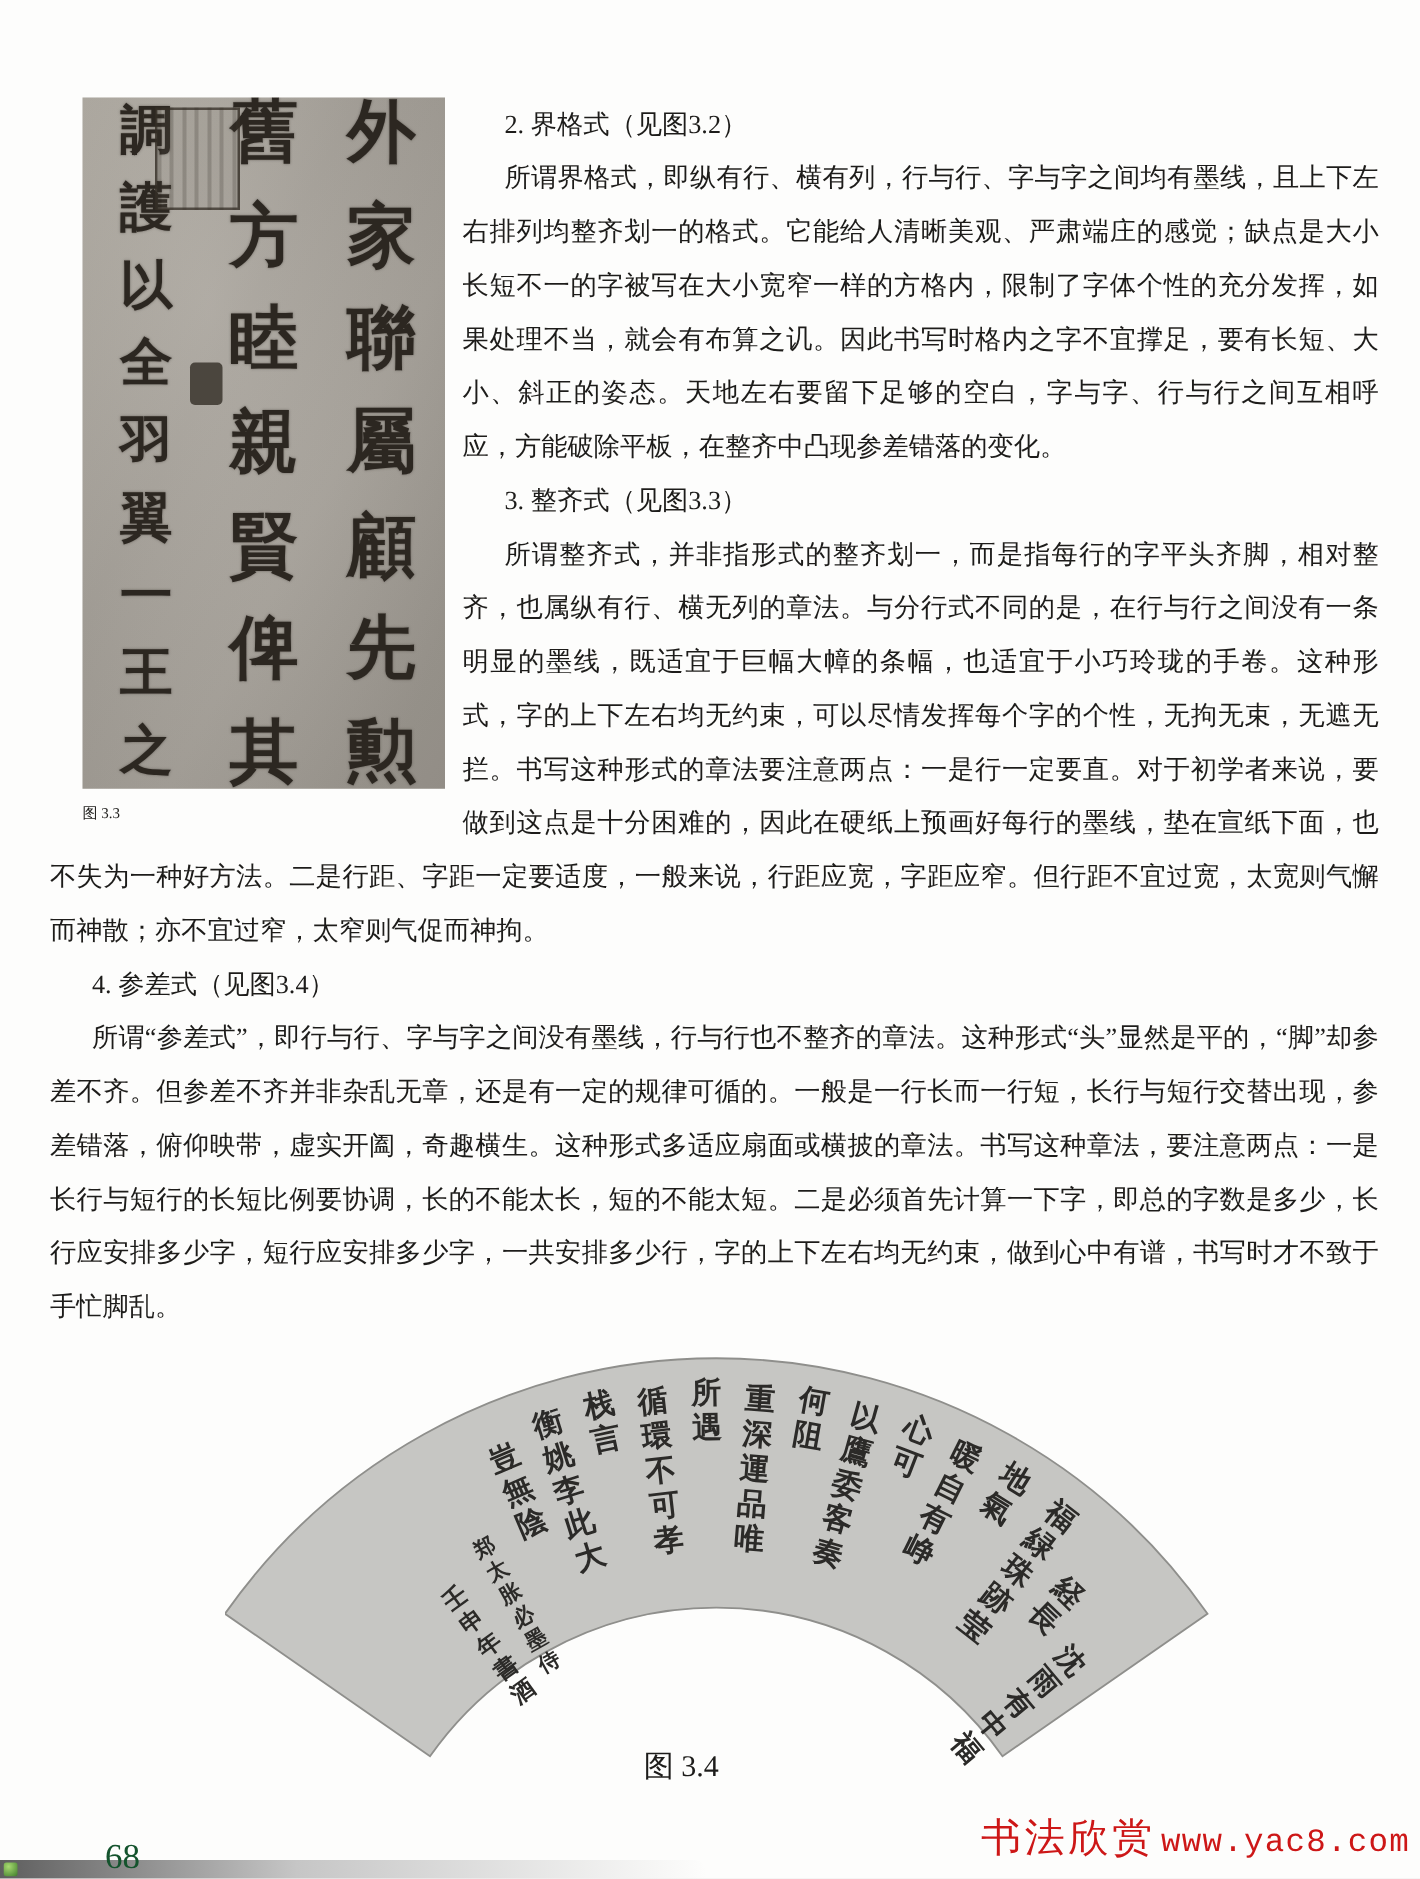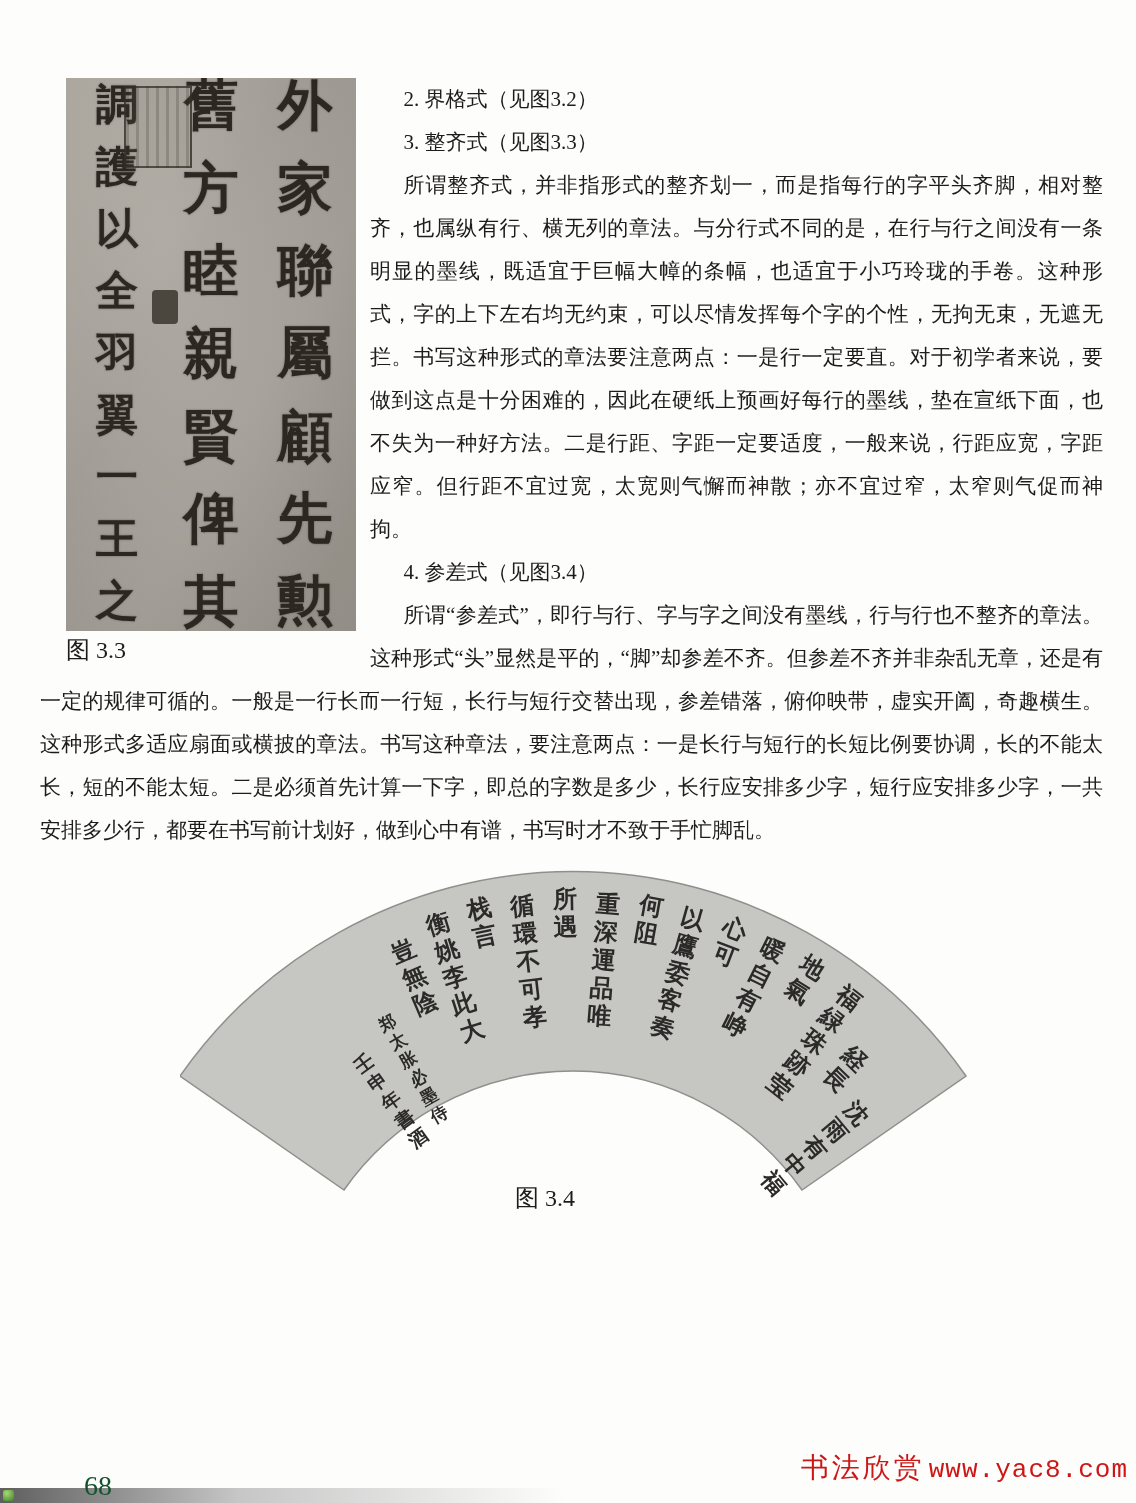--- a/index.html
+++ b/index.html
@@ -39,34 +39,34 @@
   .photo-col.small{font-size:42px;}
   .seal-box{
     position:absolute;left:58px;top:8px;width:64px;height:78px;
     border:2px solid rgba(52,46,38,.75);
     background:repeating-linear-gradient(90deg, rgba(56,50,42,.28) 0 3px, rgba(120,114,104,.12) 3px 10px);
   }
   .seal-blob{
     position:absolute;left:86px;top:212px;width:26px;height:34px;
     background:rgba(48,42,34,.78);border-radius:4px;
   }
-  .fig-caption{font-size:24px;line-height:30px;margin-top:4px;text-align:left;text-indent:0;}
+  .fig-caption{font-size:12px;line-height:30px;margin-top:4px;text-align:left;text-indent:0;}
   
   .fan-wrap{clear:none;position:relative;width:790px;margin:14px 0 0 140px;height:372px;}
   .fan-svg{display:block;}
   .fan-caption{
     position:absolute;left:calc(50% - 60px);top:316px;
     font-size:24px;
   }
   
   .site-mark{
     position:absolute;right:8px;top:1449px;
     white-space:nowrap;
   }
-  .site-name{font-size:28px;letter-spacing:3px;text-align:right;}
+  .site-name{font-size:32px;letter-spacing:3px;text-align:right;}
   .site-url{font-family:Liberation Mono, monospace;font-size:26px;letter-spacing:1px;}
   .corner-bar{
     position:absolute;left:0;bottom:0;width:565px;height:15px;
     background:linear-gradient(90deg,#5e5e5e 0%,#8f8f8f 20%,#c6c6c6 42%,rgba(250,250,250,0) 100%);
     border-top-right-radius:10px;
   }
   .corner-icon{
     position:absolute;left:3px;bottom:2px;width:11px;height:11px;z-index:2;
     background:radial-gradient(circle at 35% 30%,#a8da70,#3f7d2c);
     border-radius:2px;
@@ -116,26 +116,27 @@
               <span>之</span>
             </div>
           </div>
         <div class="seal-box"></div>
         <div class="seal-blob"></div>
       </div>
       <figcaption class="fig-caption">图 3.3</figcaption>
     </figure>
 
     <div class="heading">2. 界格式（见图3.2）</div>
+    <p>所谓界格式，即纵有行、横有列，行与行、字与字之间均有墨线，且上下左右排列均整齐划一的格式。它能给人清晰美观、严肃端庄的感觉；缺点是大小长短不一的字被写在大小宽窄一样的方格内，限制了字体个性的充分发挥，如果处理不当，就会有布算之讥。因此书写时格内之字不宜撑足，要有长短、大小、斜正的姿态。天地左右要留下足够的空白，字与字、行与行之间互相呼应，方能破除平板，在整齐中凸现参差错落的变化。</p>
 
     <div class="heading">3. 整齐式（见图3.3）</div>
     <p>所谓整齐式，并非指形式的整齐划一，而是指每行的字平头齐脚，相对整齐，也属纵有行、横无列的章法。与分行式不同的是，在行与行之间没有一条明显的墨线，既适宜于巨幅大幛的条幅，也适宜于小巧玲珑的手卷。这种形式，字的上下左右均无约束，可以尽情发挥每个字的个性，无拘无束，无遮无拦。书写这种形式的章法要注意两点：一是行一定要直。对于初学者来说，要做到这点是十分困难的，因此在硬纸上预画好每行的墨线，垫在宣纸下面，也不失为一种好方法。二是行距、字距一定要适度，一般来说，行距应宽，字距应窄。但行距不宜过宽，太宽则气懈而神散；亦不宜过窄，太窄则气促而神拘。</p>
 
     <div class="heading">4. 参差式（见图3.4）</div>
-    <p>所谓“参差式”，即行与行、字与字之间没有墨线，行与行也不整齐的章法。这种形式“头”显然是平的，“脚”却参差不齐。但参差不齐并非杂乱无章，还是有一定的规律可循的。一般是一行长而一行短，长行与短行交替出现，参差错落，俯仰映带，虚实开阖，奇趣横生。这种形式多适应扇面或横披的章法。书写这种章法，要注意两点：一是长行与短行的长短比例要协调，长的不能太长，短的不能太短。二是必须首先计算一下字，即总的字数是多少，长行应安排多少字，短行应安排多少字，一共安排多少行，都要在书写前计划好，做到心中有谱，书写时才不致于手忙脚乱。</p>
+    <p>所谓“参差式”，即行与行、字与字之间没有墨线，行与行也不整齐的章法。这种形式“头”显然是平的，“脚”却参差不齐。但参差不齐并非杂乱无章，还是有一定的规律可循的。一般是一行长而一行短，长行与短行交替出现，参差错落，俯仰映带，虚实开阖，奇趣横生。这种形式多适应扇面或横披的章法。书写这种章法，要注意两点：一是长行与短行的长短比例要协调，长的不能太长，短的不能太短。二是必须首先计算一下字，即总的字数是多少，长行应安排多少字，短行应安排多少字，一共安排多少行，字的上下左右均无约束，做到心中有谱，书写时才不致于手忙脚乱。</p>
 
 
   </div>
 
   <div class="fan-wrap">
     <svg class="fan-svg" width="790" height="360" viewBox="0 0 790 360" xmlns="http://www.w3.org/2000/svg">
       <path d="M 0 210 A 480 480 0 0 1 786 210 L 622 324 A 280 280 0 0 0 164 324 Z" fill="#c6c6c3" stroke="#8f8f8c" stroke-width="1.5"></path>
       <g font-family="Liberation Serif, DejaVu Serif, serif" font-weight="bold">
           <text transform="rotate(50 393 485)" x="393" text-anchor="middle" font-size="23" fill="#2b2a28"><tspan x="393" y="123">沈</tspan><tspan x="393" dy="27">雨</tspan><tspan x="393" dy="27">有</tspan><tspan x="393" dy="27">中</tspan><tspan x="393" dy="27">福</tspan></text>
           <text transform="rotate(44 393 485)" x="393" text-anchor="middle" font-size="24" fill="#2b2a28"><tspan x="393" y="87">経</tspan><tspan x="393" dy="28">長</tspan></text>

